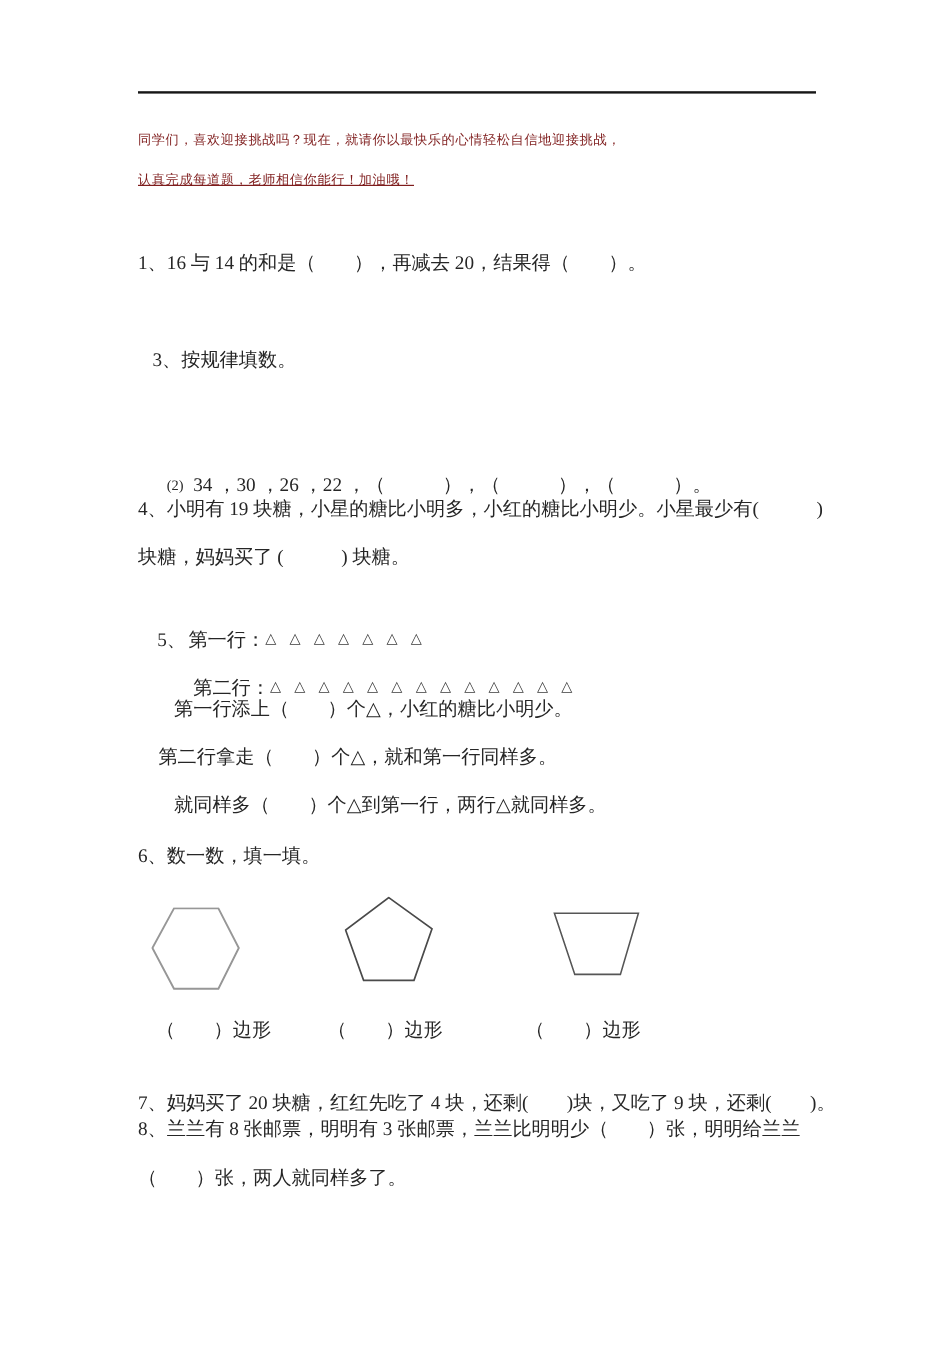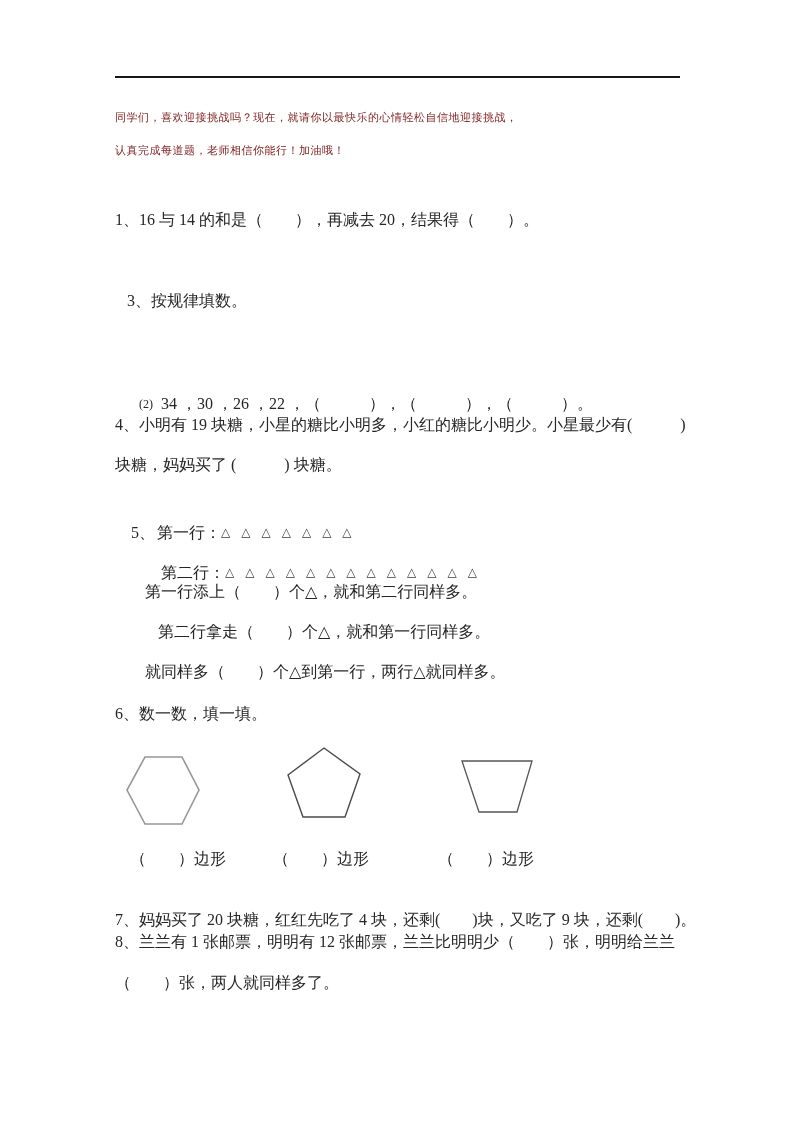--- a/index.html
+++ b/index.html
@@ -49,58 +49,58 @@
   .shape-svg polygon { fill: none; }
 </style>
 </head>
 <body>
 
 <div class="page">
 
   <div class="header-rule"></div>
 
   <div class="line intro" style="top:106px; left:115px;">同学们，喜欢迎接挑战吗？现在，就请你以最快乐的心情轻松自信地迎接挑战，</div>
-  <div class="line intro" style="top:139px; left:115px;">认真完成每道题，老师相信你能行！加油哦！</div>
+  <div class="line intro" style="top:139px; left:115px;text-decoration:underline;">认真完成每道题，老师相信你能行！加油哦！</div>
 
   <div class="line" style="top:209px; left:115px;">1、16 与 14 的和是（　　），再减去 20，结果得（　　）。</div>
 
 
   <div class="line" style="top:290px; left:115px;margin-left:12px;">3、按规律填数。</div>
 
   <div class="line" style="top:371px; left:123px;">
     <span class="marker">(2)</span><span>34 ，30 ，26 ，22 ，（　　　），（　　　），（　　　）。</span>
   </div>
 
   <div class="line" style="top:414px; left:115px;">4、小明有 19 块糖，小星的糖比小明多，小红的糖比小明少。小星最少有(　　　)</div>
   <div class="line" style="top:454px; left:115px;">块糖，妈妈买了 (　　　) 块糖。</div>
 
   <div class="line" style="top:499px; left:115px;">
     <span class="qnum">5、</span><span>第一行：</span><span class="tri">△ △ △ △ △ △ △</span>
   </div>
   <div class="line" style="top:539px; left:145px;">
     <span>第二行：</span><span class="tri">△ △ △ △ △ △ △ △ △ △ △ △ △</span>
   </div>
-  <div class="line" style="top:581px; left:145px;">第一行添上（　　）个△，就和第二行同样多。</div>
-  <div class="line" style="top:621px; left:158px;text-align:center;">第二行拿走（　　）个△，就和第一行同样多。</div>
+  <div class="line" style="top:581px; left:145px;">第一行添上（　　）个△，小红的糖比小明少。</div>
+  <div class="line" style="top:621px; left:132px;text-align:center;">第二行拿走（　　）个△，就和第一行同样多。</div>
   <div class="line" style="top:661px; left:145px;">就同样多（　　）个△到第一行，两行△就同样多。</div>
 
   <div class="line" style="top:703px; left:115px;">6、数一数，填一填。</div>
 
   <svg class="shape-svg" style="left:126px; top:756px;" width="74" height="69" viewBox="0 0 74 69">
     <polygon points="19,1 56,1 73,34 56,68 19,68 1,34" stroke="#979797" stroke-width="1.6"></polygon>
   </svg>
   <svg class="shape-svg" style="left:287px; top:747px;" width="74" height="72" viewBox="0 0 74 72">
     <polygon points="37,1 73,27 58,70 16,70 1,28" stroke="#4a4a4a" stroke-width="1.4"></polygon>
   </svg>
   <svg class="shape-svg" style="left:460px; top:760px;" width="74" height="54" viewBox="0 0 74 54">
     <polygon points="2,1 72,1 57,52 19,52" stroke="#565656" stroke-width="1.3"></polygon>
   </svg>
 
   <div class="line" style="top:848px; left:130px;">（　　）边形</div>
   <div class="line" style="top:848px; left:273px;">（　　）边形</div>
   <div class="line" style="top:848px; left:438px;">（　　）边形</div>
 
   <div class="line" style="top:889px; left:115px;margin-top:20px;">7、妈妈买了 20 块糖，红红先吃了 4 块，还剩(　　)块，又吃了 9 块，还剩(　　)。</div>
 
-  <div class="line" style="top:931px; left:115px;">8、兰兰有 1 张邮票，明明有 12 张邮票，兰兰比明明少（　　）张，明明给兰兰</div>
+  <div class="line" style="top:931px; left:115px;">8、兰兰有 8 张邮票，明明有 3 张邮票，兰兰比明明少（　　）张，明明给兰兰</div>
   <div class="line" style="top:972px; left:115px;">（　　）张，两人就同样多了。</div>
 
 </div>
 
 </body></html>

